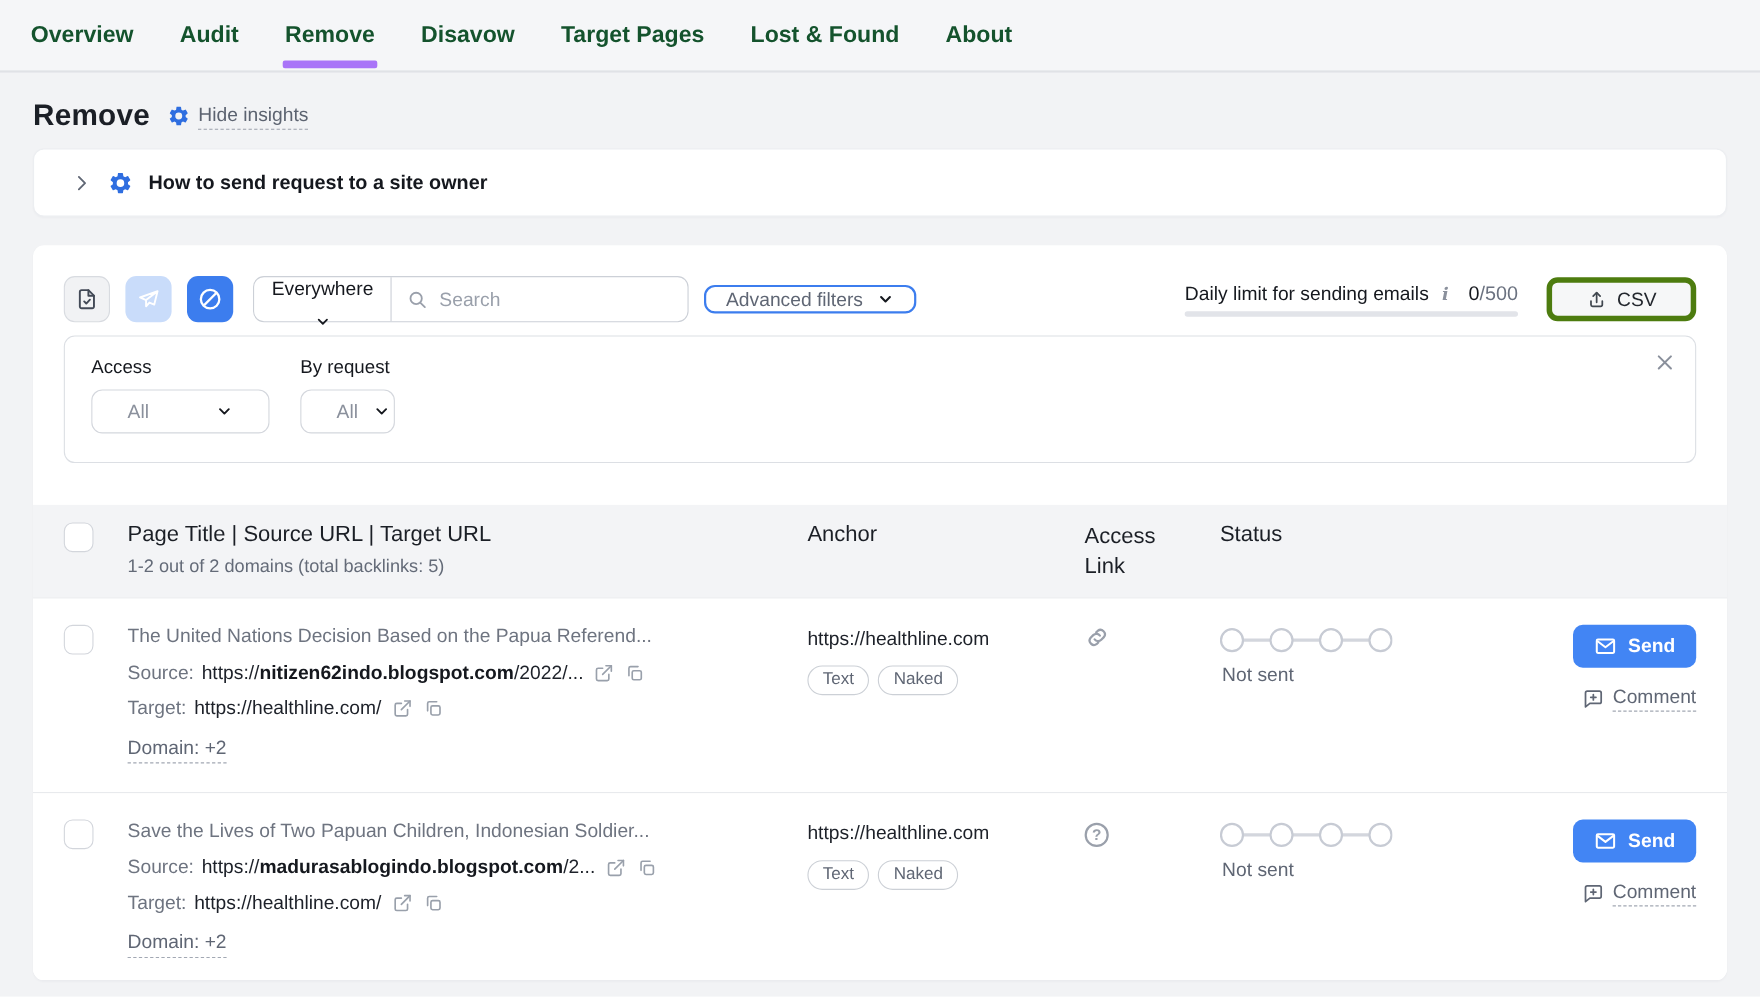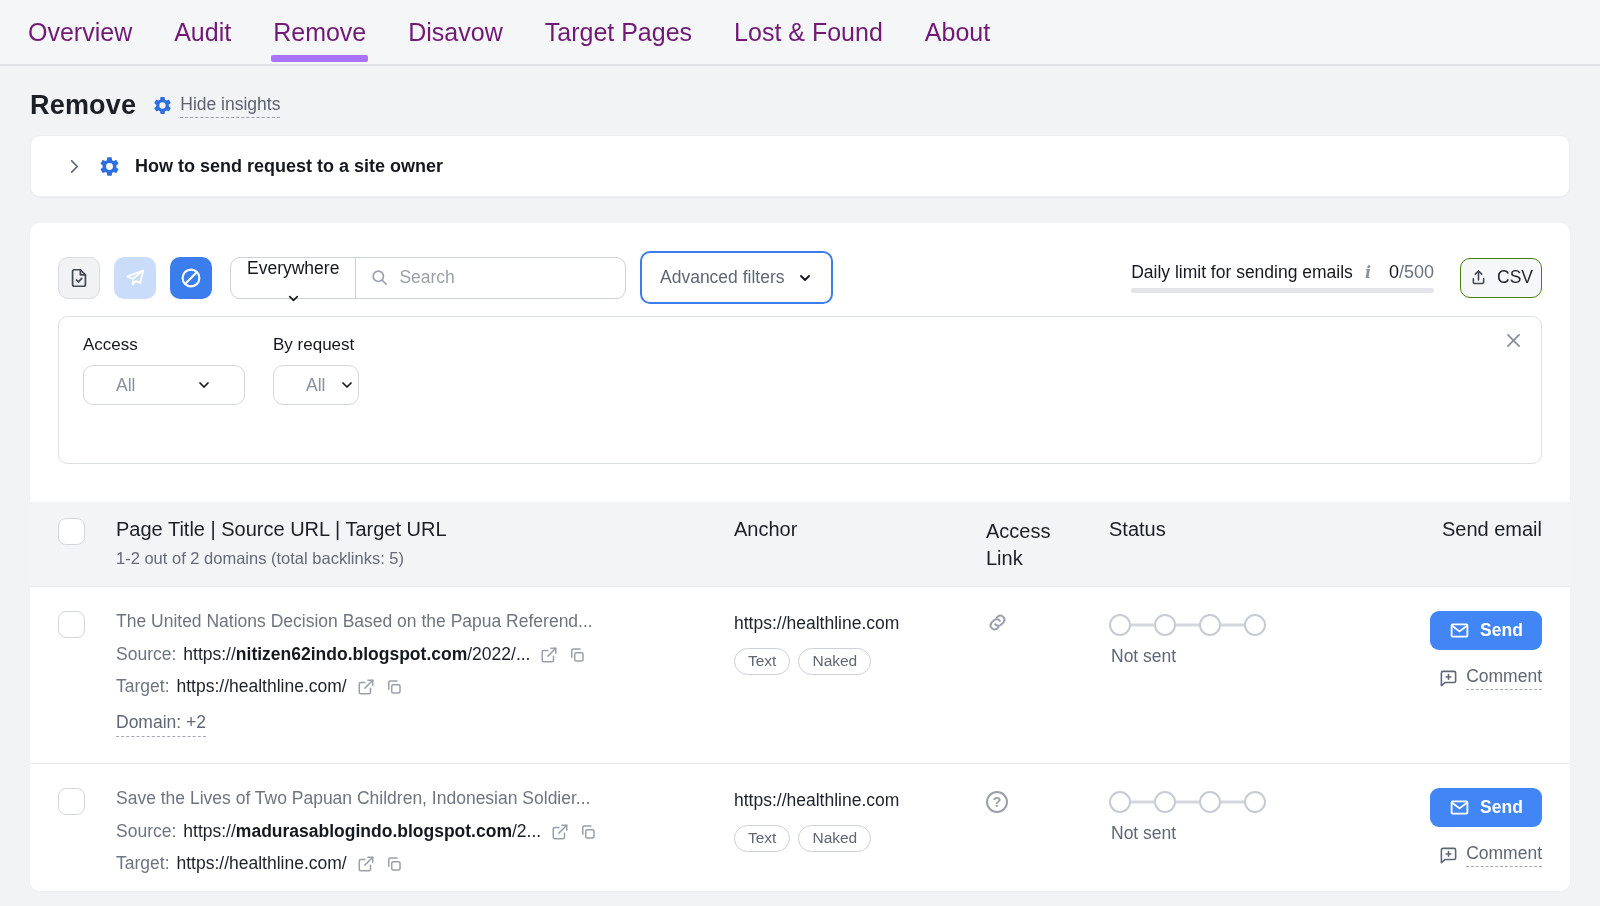--- a/index.html
+++ b/index.html
@@ -11,22 +11,22 @@
     overflow:hidden;
   }
   svg { display:block; }
 
   
   .topnav {
     height:66px; background:#f5f6f8; border-bottom:2px solid #e0e2e6;
     display:flex; align-items:stretch; padding:0 28px; gap:42px;
   }
   .tab {
-    display:flex; align-items:center; font-size:25px; font-weight:400;
-    color:#701a75; position:relative; cursor:pointer; white-space:nowrap;
+    display:flex; align-items:center; font-size:21px; font-weight:700;
+    color:#14532d; position:relative; cursor:pointer; white-space:nowrap;
   }
   .tab.active::after {
     content:""; position:absolute; left:-2px; right:-2px; bottom:2px;
     height:7px; background:#a974f8; border-radius:2px;
   }
 
   .page { padding:0 30px; }
 
   
   .section-head { margin-top:24px; display:flex; align-items:center; }
@@ -73,48 +73,48 @@
     border-right:1px solid #ccd0d7; cursor:pointer; font-size:17.5px; color:#15181e;flex-direction:column;
   }
   .search-box { display:flex; align-items:center; gap:10px; padding:0 14px; flex:1; }
   .search-box input {
     border:none; outline:none; font-size:17.5px; color:#15181e; width:100%;
     font-family:"Liberation Sans", sans-serif; background:transparent;
   }
   .search-box input::placeholder { color:#9aa0ab; }
 
   .adv-btn {
-    margin-left:14px; height:53px; padding:0 18px; border:2px solid #3c7dee;
+    margin-left:14px; height:26px; padding:0 18px; border:2px solid #3c7dee;
     border-radius:10px; background:#fff; display:flex; align-items:center; gap:12px;
     font-size:17.5px; color:#5f6674; cursor:pointer;
   }
 
   .daily { margin-left:auto; position:relative; padding-bottom:10px; }
   .daily-row { display:flex; align-items:center; gap:10px; }
   .daily-label { font-size:17.5px; color:#15181e; }
   .daily-info { font-family:"DejaVu Serif", serif; font-style:italic; font-weight:700;
     color:#8a909c; font-size:16px; cursor:pointer; padding:0 2px; }
   .daily-count { font-size:18px; margin-left:6px; }
   .daily-count .used { color:#15181e; }
   .daily-count .total { color:#6b7280; }
   .daily-track {
     position:absolute; left:0; right:0; bottom:0; height:5px;
     background:#e2e4e9; border-radius:3px;
   }
 
   .csv-btn {
-    margin-left:26px; height:40px; padding:0 8px; border:1px solid #4d7c0f;
+    margin-left:26px; height:40px; padding:0 31px; border:5px solid #4d7c0f;
     border-radius:10px; background:#f6f7f8; display:flex; align-items:center; gap:9px;
     font-size:17.5px; color:#23272e; cursor:pointer;
   }
 
   
   .filter-panel {
     margin:12px 28px 0 28px; border:1px solid #dcdfe4; border-radius:10px;
-    height:148px; position:relative; padding:18px 24px 0 24px;
+    height:116px; position:relative; padding:18px 24px 0 24px;
     display:flex; gap:28px;
   }
   .field-label { font-size:17px; color:#15181e; margin-bottom:10px; }
   .select {
     height:40px; border:1px solid #d4d7dd; border-radius:10px; background:#fff;
     display:flex; align-items:center; justify-content:space-between;
     padding:0 32px; cursor:pointer; font-size:17.5px; color:#8a909c; gap:14px;
   }
   .select.w-access { width:162px; }
   .select.w-request { width:86px; }
@@ -329,21 +329,20 @@
       <div>
           <div class="checkbox"></div>
         </div>
       <div>
         <div class="th">Page Title | Source URL | Target URL</div>
         <div class="th-sub">1-2 out of 2 domains (total backlinks: 5)</div>
       </div>
       <div class="th">Anchor</div>
       <div class="th wrap">Access Link</div>
       <div class="th">Status</div>
-      <div class="th right">Send email</div>
     </div>
 
     <div class="trow grid">
       <div>
           <div class="checkbox"></div>
         </div>
       <div>
         <div class="row-title">The United Nations Decision Based on the Papua Referend...</div>
         <div class="row-line">
           <span class="lab">Source:</span>

